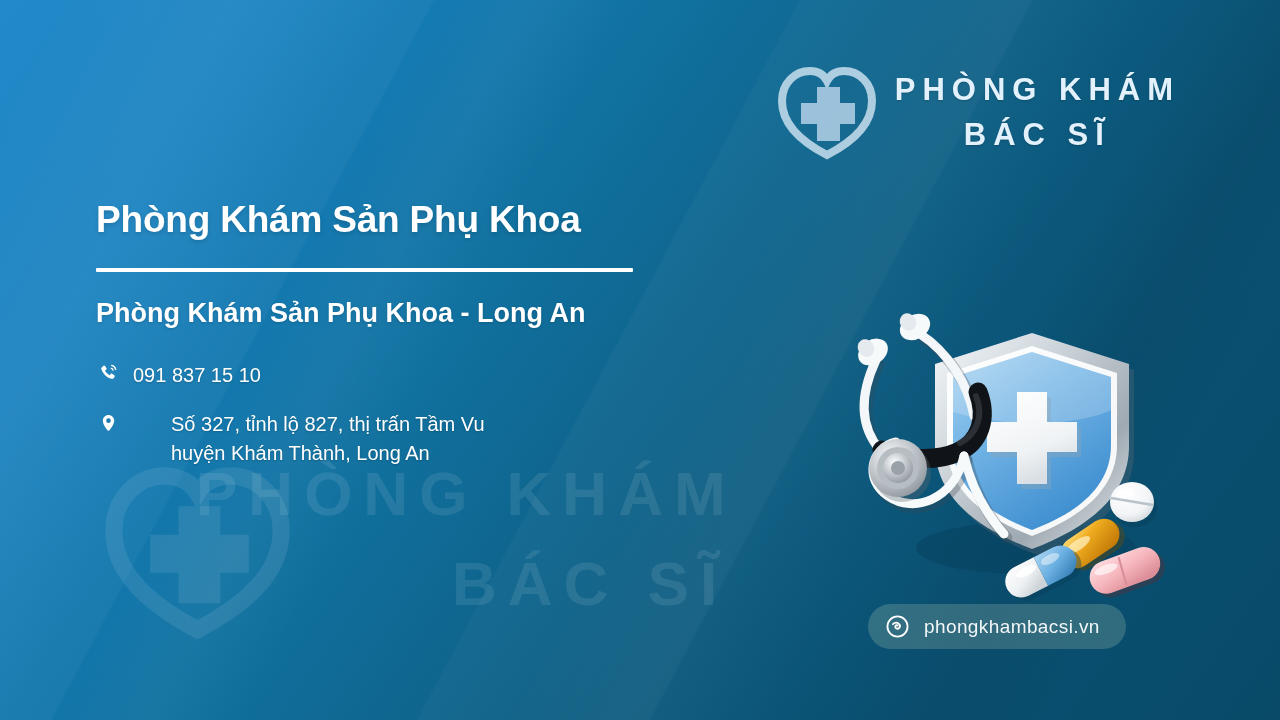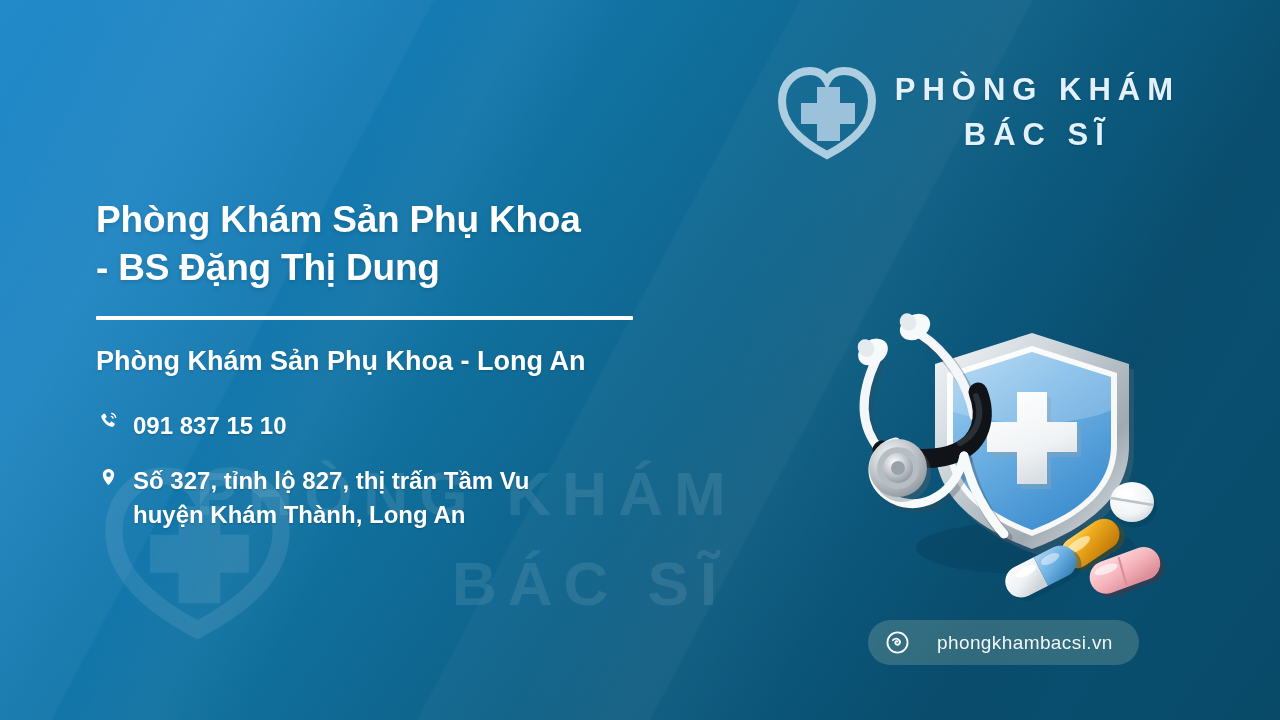--- a/index.html
+++ b/index.html
@@ -92,32 +92,32 @@
     text-shadow:0 1px 3px rgba(0,0,0,0.16);
   }
   #contact { margin-top:32px; }
   .contact-row { display:flex; align-items:flex-start; margin-bottom:21px; }
   .contact-row:last-child { margin-bottom:0; }
   .c-icon {
     width:24px; height:26px; flex:none; margin-right:13px;
     display:flex; align-items:flex-start; justify-content:center; padding-top:2px;
   }
   .c-text {
-    color:#ffffff; font-size:24px; font-weight:bold; line-height:1.42;
+    color:#ffffff; font-size:20px; font-weight:normal; line-height:1.42;
     text-shadow:0 1px 2px rgba(0,0,0,0.2);
   }
-  .c-text .addr-line { display:block; white-space:nowrap; }
+  .c-text .addr-line { display:block; white-space:nowrap;margin-left:38px; }
 
   
   #illustration { position:absolute; left:836px; top:300px; width:340px; height:310px; }
 
   
   #site-badge {
-    position:absolute; left:868px; top:620px;
-    display:flex; align-items:center; gap:28px;
+    position:absolute; left:868px; top:604px;
+    display:flex; align-items:center; gap:15px;
     padding:11px 26px 11px 18px;
     background:rgba(180,205,180,0.24);
     border-radius:26px;
   }
   #site-badge .globe { width:23px; height:23px; flex:none; }
   #site-badge .site-url {
     color:#f2f6f7; font-size:19px; letter-spacing:0.4px; white-space:nowrap;
   }
 </style>
 </head>
@@ -147,21 +147,20 @@
     <div class="logo-text">
       <div class="logo-l1">PHÒNG KHÁM</div>
       <div class="logo-l2">BÁC SĨ</div>
     </div>
   </div>
 
   <div id="content">
 
     <h1 id="title">
       <span class="t-line">Phòng Khám Sản Phụ Khoa</span>
-      <span class="t-line">- BS Đặng Thị Dung</span>
     </h1>
 
     <div id="divider"></div>
 
     <div id="subtitle">Phòng Khám Sản Phụ Khoa - Long An</div>
 
     <div id="contact">
 
       <div class="contact-row">
         <span class="c-icon">

